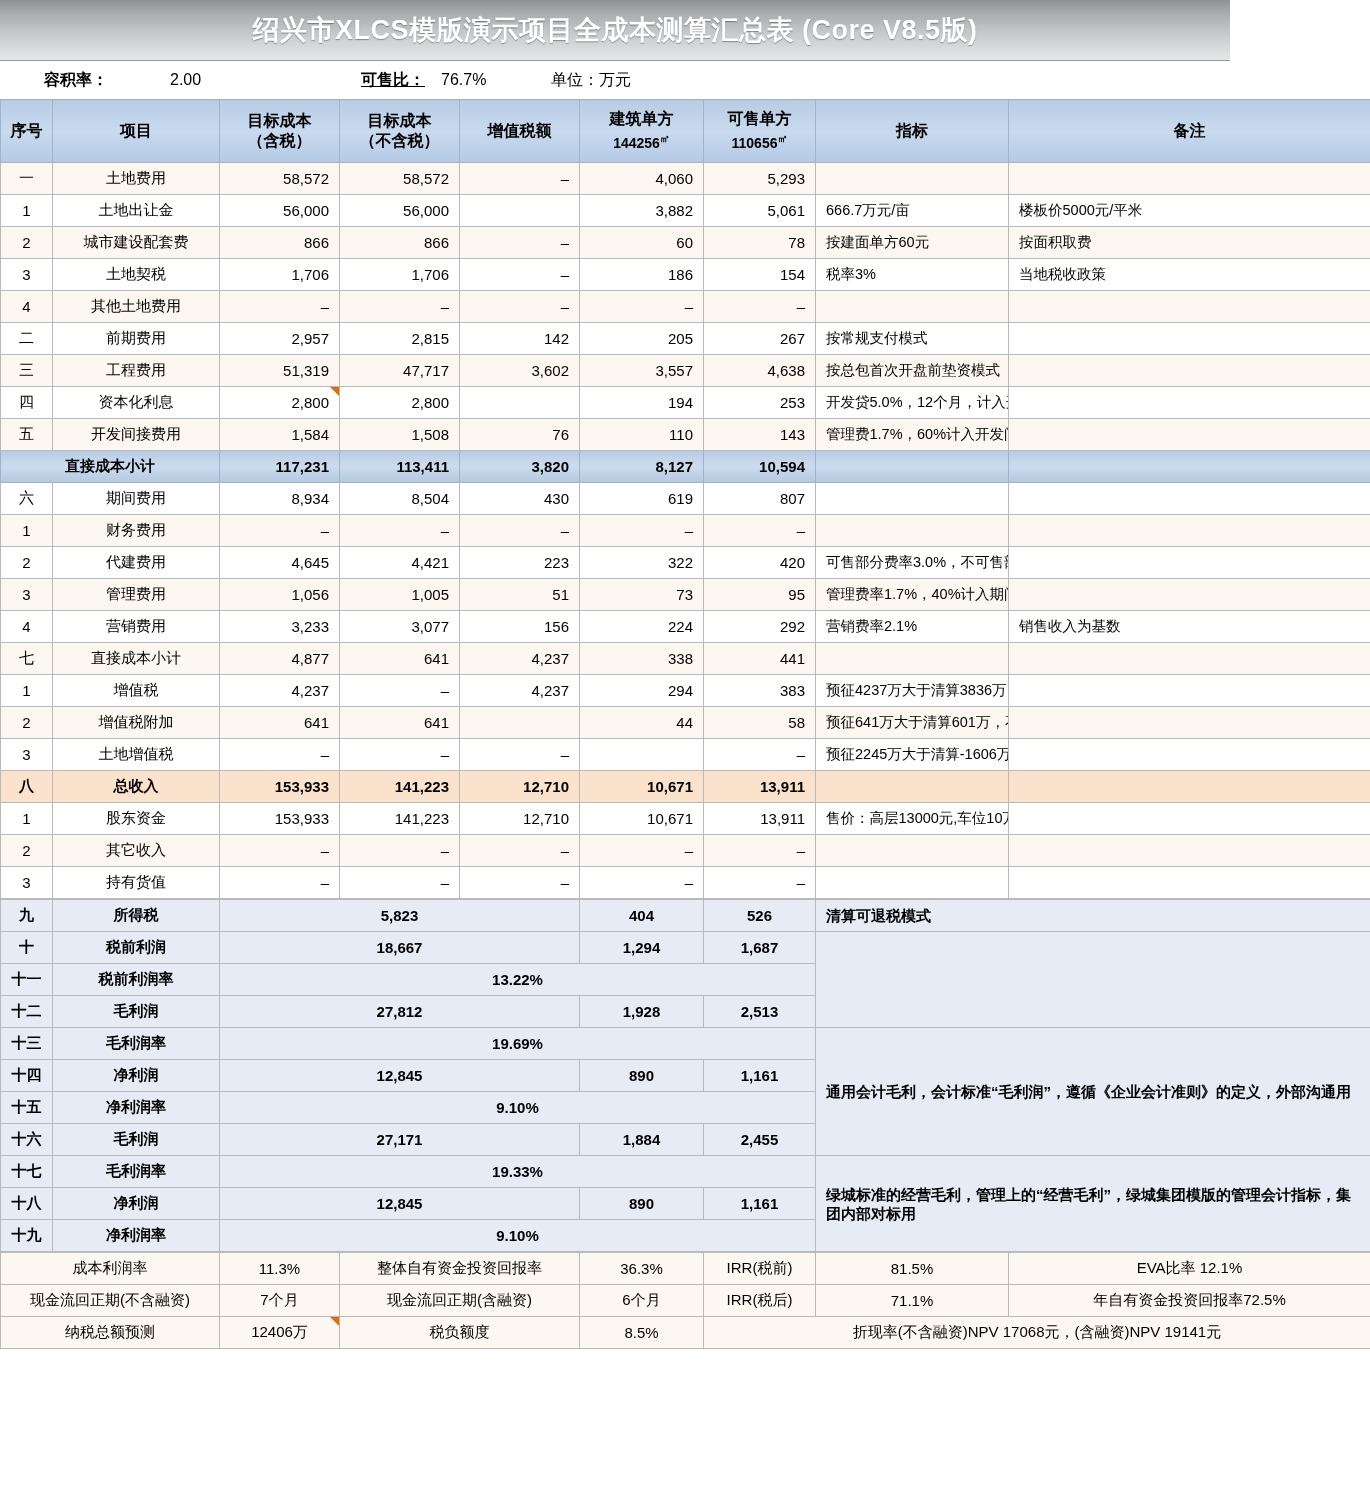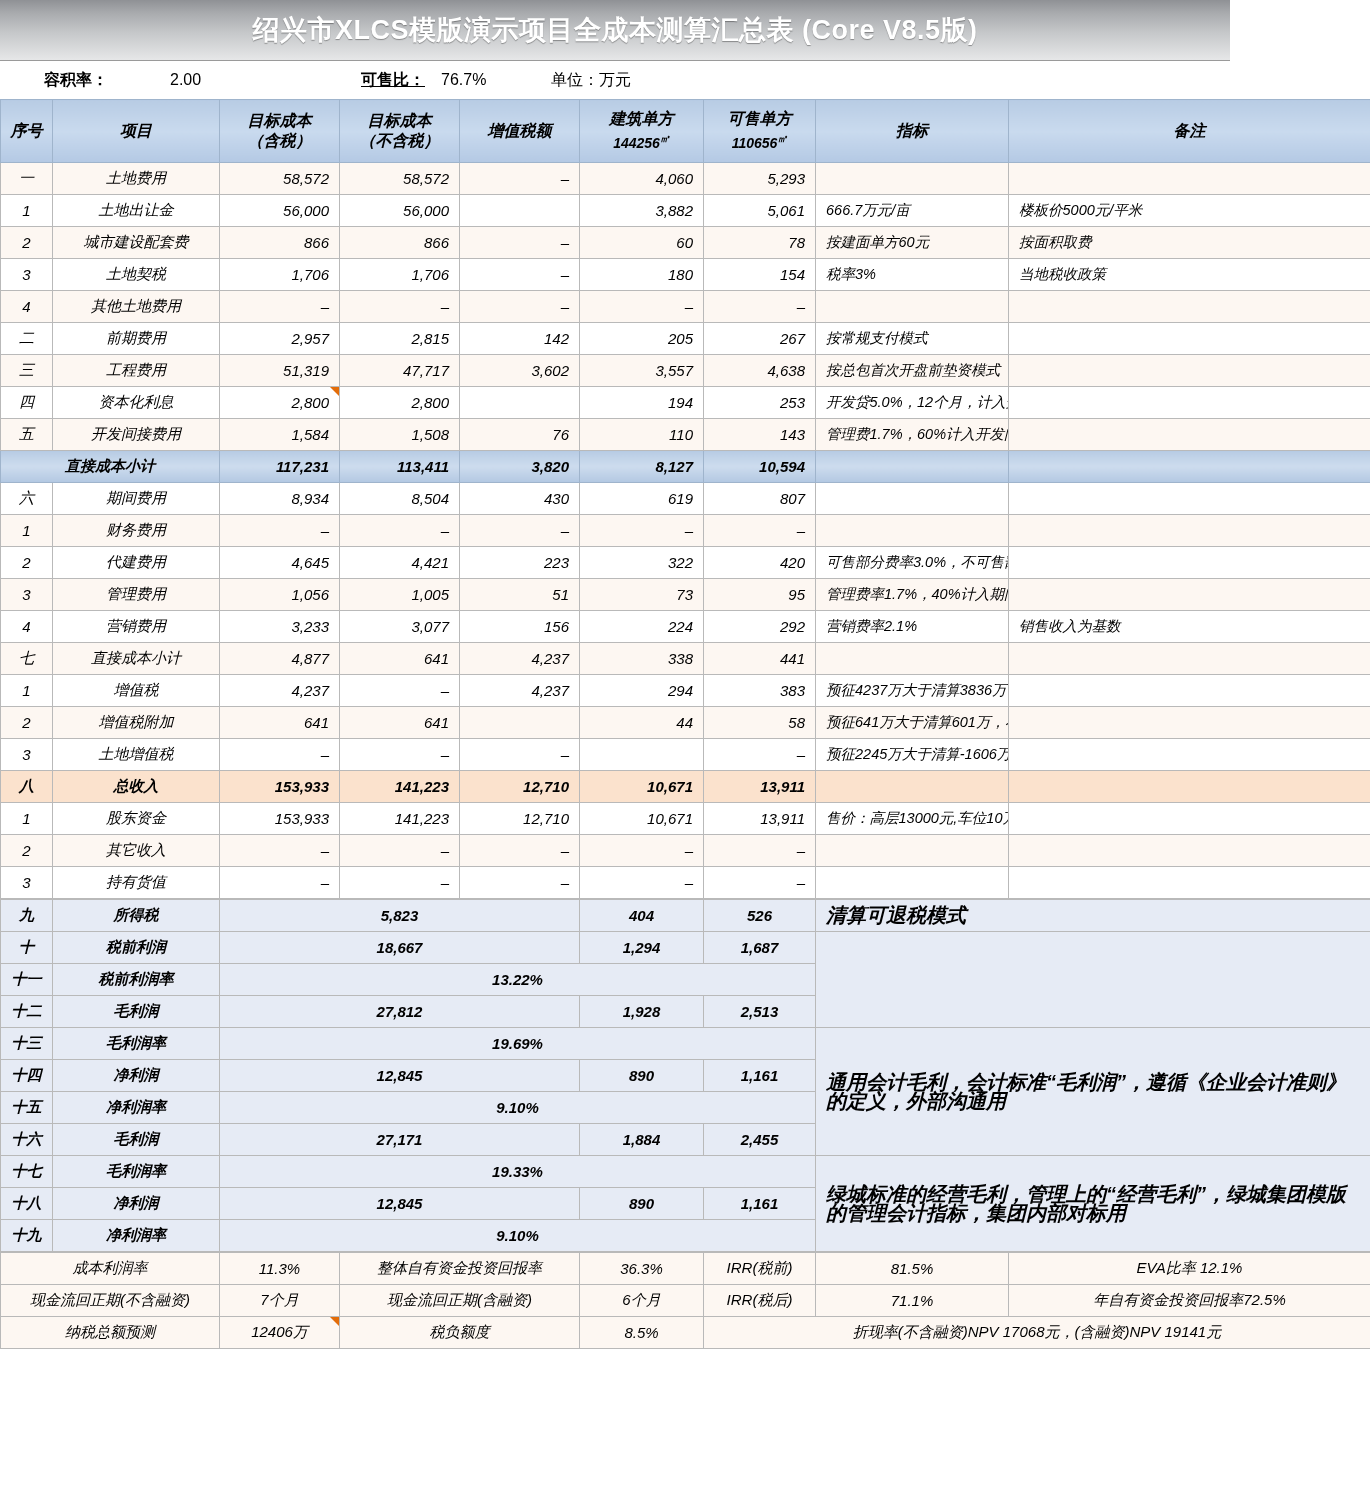--- a/index.html
+++ b/index.html
@@ -27,21 +27,21 @@
   .subhead{
     height:38px;display:flex;align-items:center;font-size:16px;
   }
   .subhead .lbl{font-weight:bold;}
   .sh-a{width:152px;text-align:center;}
   .sh-b{width:85px;text-align:left;padding-left:18px;}
   .sh-c{width:170px;text-align:right;text-decoration:underline;}
   .sh-d{width:110px;text-align:left;padding-left:16px;}
   .sh-e{flex:1;text-align:left;padding-right:152px;}
   
-  table{border-collapse:collapse;width:1370px;table-layout:fixed;font-size:15px;font-style:italic;}
+  table{border-collapse:collapse;width:1370px;table-layout:fixed;font-size:15px;}
   td,th{
     border:1px solid #b9b9b9;
     padding:0 6px;
     height:31px;
     overflow:hidden;
     white-space:nowrap;
   }
   col.c0{width:52px;}
   col.c1{width:167px;}
   col.c2{width:120px;}
@@ -78,21 +78,21 @@
   }
   tr.r-lav td{background:#e6ebf5;font-weight:bold;}
   tr.r-foot td{background:#fdf7f2;}
   td.bold{font-weight:bold;}
   .corner{position:relative;}
   .corner:after{
     content:"";position:absolute;top:0;right:0;
     border-top:9px solid #e36c09;border-left:9px solid transparent;
   }
   .merge-ctr{text-align:center;font-weight:bold;}
-  td.txt2{text-align:left;padding-left:10px;font-size:20px;line-height:19px;white-space:normal;}
+  td.txt2{text-align:left;padding-left:10px;font-size:15px;line-height:19px;white-space:normal;}
 </style>
 </head>
 <body>
 
 <div class="sheet">
 
   <div class="title-bar">
     <div class="title">绍兴市XLCS模版演示项目全成本测算汇总表 (Core V8.5版)</div>
   </div>
 
@@ -174,21 +174,21 @@
           <td class="num">78</td>
           <td class="txt">按建面单方60元</td>
           <td class="txt">按面积取费</td>
         </tr>
         <tr class="r-white">
           <td class="idx">3</td>
           <td class="item">土地契税</td>
           <td class="num">1,706</td>
           <td class="num">1,706</td>
           <td class="num">–</td>
-          <td class="num">180</td>
+          <td class="num">186</td>
           <td class="num">154</td>
           <td class="txt">税率3%</td>
           <td class="txt">当地税收政策</td>
         </tr>
         <tr class="r-light">
           <td class="idx">4</td>
           <td class="item">其他土地费用</td>
           <td class="num">–</td>
           <td class="num">–</td>
           <td class="num">–</td>

